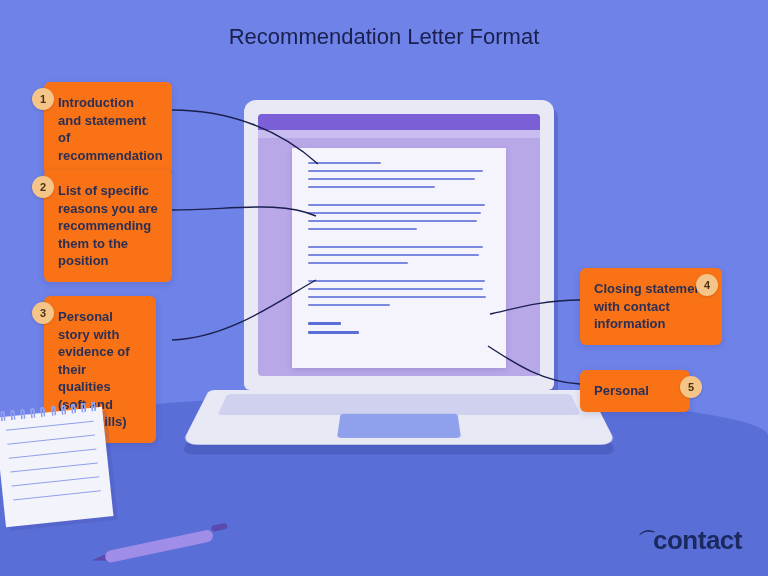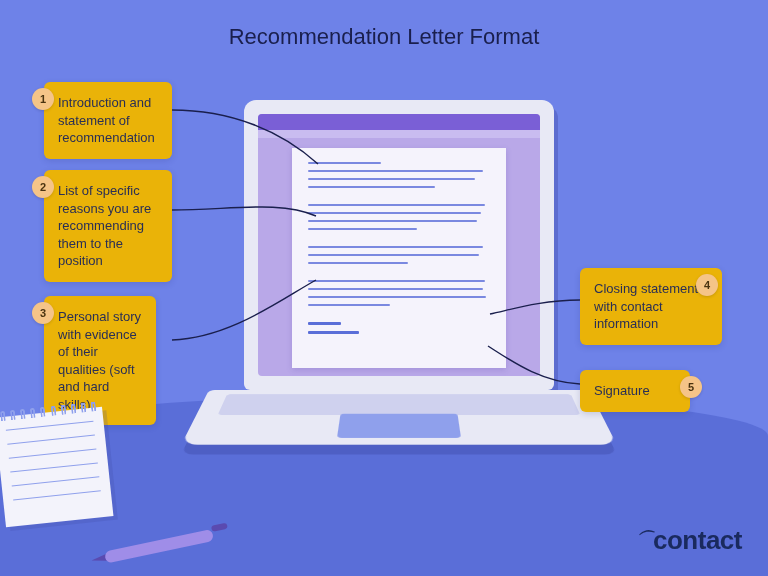--- a/index.html
+++ b/index.html
@@ -107,27 +107,28 @@
     top: 8px;
     left: 20px;
     right: 20px;
     height: 36px;
     background: rgba(130,140,220,.25);
     border-radius: 4px;
   }
   
   .card {
     position: absolute;
-    background: #eab308;
+    background: #f97316;
     border-radius: 6px;
     padding: 12px 14px;
     font-size: 13px;
     line-height: 1.35;
     color: #2a2f55;
     box-shadow: 0 2px 6px rgba(40,50,120,.18);
+    font-weight: bold;
   }
   .badge {
     position: absolute;
     width: 22px;
     height: 22px;
     background: #f5c488;
     border-radius: 50%;
     display: flex;
     align-items: center;
     justify-content: center;
@@ -265,21 +266,21 @@
 
 <div id="card2" class="card">List of specific reasons you are recommending them to the position</div>
 <div id="badge2" class="badge">2</div>
 
 <div id="card3" class="card">Personal story with evidence of their qualities (soft and hard skills)</div>
 <div id="badge3" class="badge">3</div>
 
 <div id="card4" class="card">Closing statement with contact information</div>
 <div id="badge4" class="badge">4</div>
 
-<div id="card5" class="card">Signature</div>
+<div id="card5" class="card">Personal</div>
 <div id="badge5" class="badge">5</div>
 
 <svg class="connectors" width="768" height="576">
   <g stroke="#1a1f4d" stroke-width="1.4" fill="none">
     <path d="M172 110 C 230 110, 280 130, 318 164"></path>
     <path d="M172 210 C 230 210, 280 200, 316 216"></path>
     <path d="M172 340 C 230 338, 280 300, 316 280"></path>
     <path d="M580 300 C 540 300, 510 310, 490 314"></path>
     <path d="M580 384 C 540 382, 510 360, 488 346"></path>
   </g>

